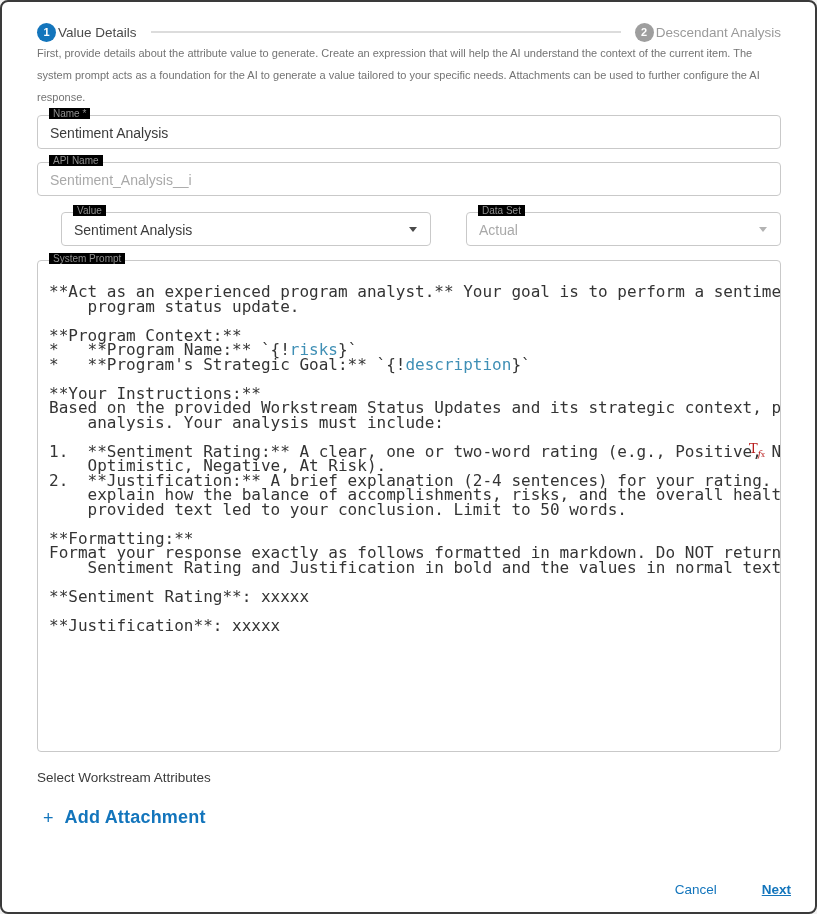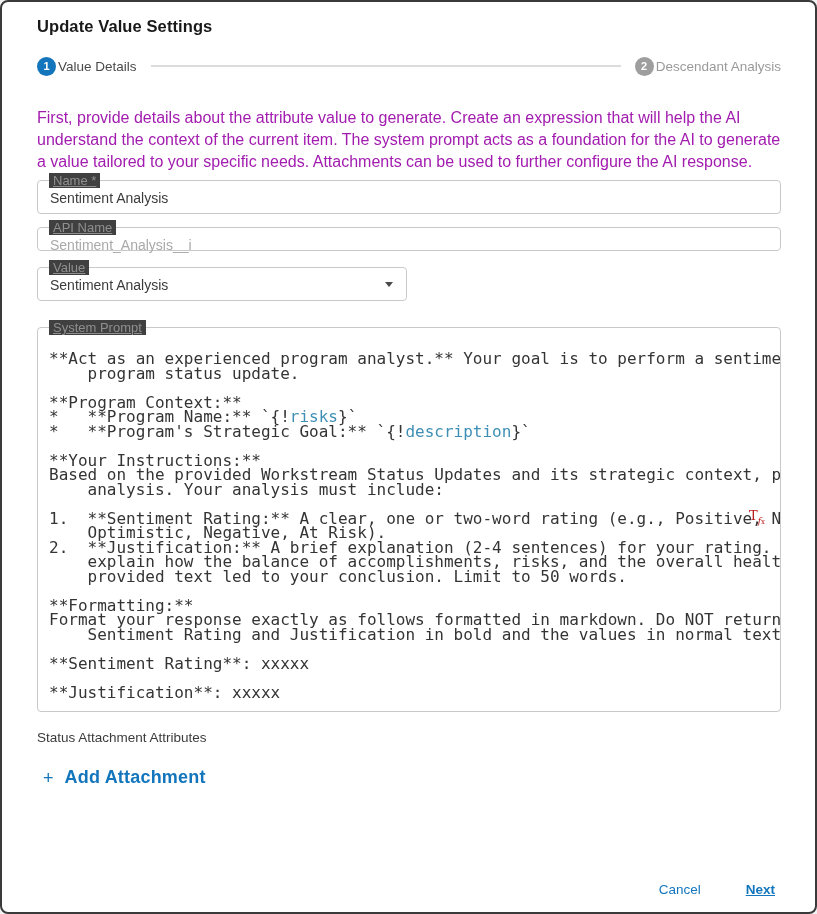--- a/index.html
+++ b/index.html
@@ -22,66 +22,65 @@
   
   .stepper{display:flex;align-items:center;margin-top:20px;height:20px;}
   .step{display:flex;align-items:center;}
   .step-circle{width:19px;height:19px;border-radius:50%;display:flex;align-items:center;justify-content:center;
     font-size:11px;font-weight:600;color:#fff;background:var(--primary);flex:0 0 auto;}
   .step.inactive .step-circle{background:var(--inactive);}
   .step-label{margin-left:2px;font-size:13.5px;color:#4a4a4a;white-space:nowrap;}
   .step.inactive .step-label{color:#9a9a9a;}
   .connector{flex:1;height:2px;background:#dcdcdc;margin:0 14px;}
   
-  .desc{margin-top:31px;font-size:16px;line-height:22px;color:#a21caf;}
+  .desc{font-size:11px;line-height:22px;color:#737373;}
   
   .field{position:relative;border:1px solid var(--border);border-radius:4px;background:#fff;}
-  .flabel{position:absolute;top:-8px;left:11px;background:#404040;padding:0 4px;font-size:13px;color:var(--label);white-space:nowrap;text-decoration:underline;}
+  .flabel{position:absolute;top:-8px;left:11px;background:#000000;padding:0 4px;font-size:10px;color:var(--label);white-space:nowrap;}
   .field input{display:block;width:100%;border:0;outline:0;background:transparent;
     padding:9px 12px 8px;font-family:"Liberation Sans",sans-serif;font-size:14px;color:var(--text);}
   .field input.dim{color:var(--disabled);}
   .fvalue{padding:9px 12px 8px;font-size:14px;color:var(--text);}
   .fvalue.dim{color:var(--disabled);}
   .name-field{margin-top:7px;height:34px;}
-  .api-field{margin-top:13px;height:24px;}
+  .api-field{margin-top:13px;height:34px;}
   .selects-row{display:flex;gap:11px;margin-top:16px;}
-  .select-box{height:34px;position:relative;cursor:pointer;}
+  .select-box{height:34px;position:relative;cursor:pointer;margin-left:24px;}
   .value-select{width:370px;flex:0 0 auto;}
   .dataset-select{flex:1;}
   .caret{position:absolute;right:13px;top:14px;width:0;height:0;
     border-left:4.5px solid transparent;border-right:4.5px solid transparent;border-top:5px solid #4a4a4a;}
   .caret.dim{border-top-color:#b3b3b3;}
   
-  .prompt-field{margin-top:26px;height:385px;}
+  .prompt-field{margin-top:14px;height:492px;}
   .prompt-text{white-space:pre;overflow:hidden;height:100%;padding:24px 11px 0;
     font-family:"DejaVu Sans Mono",monospace;font-size:16px;line-height:14.5px;color:#343434;}
   .prompt-text .tok{color:var(--token);}
   .formula-icon{position:absolute;top:180px;right:15px;color:#b91c1c;font-size:13px;cursor:pointer;
     font-family:"DejaVu Serif",serif;}
   .formula-icon sub{font-size:9px;font-style:italic;}
   .formula-icon sub .xx{font-size:7px;font-style:normal;}
   
   .attach-heading{margin-top:18px;font-size:13.5px;color:#3b3b3b;}
   .add-attachment{margin-top:22px;display:inline-flex;align-items:center;gap:11px;color:var(--primary);cursor:pointer;margin-left:6px;}
   .add-attachment .plus{font-size:18px;font-weight:400;line-height:14px;}
   .add-attachment .add-label{font-size:18px;font-weight:600;letter-spacing:.2px;}
   
-  .footer{position:absolute;right:36px;bottom:13px;display:flex;gap:37px;align-items:flex-end;}
+  .footer{position:absolute;right:20px;bottom:13px;display:flex;gap:37px;align-items:flex-end;}
   .btn{border:0;background:transparent;color:var(--primary);font-family:"Liberation Sans",sans-serif;
     font-size:13.5px;cursor:pointer;padding:2px 4px;}
   .btn.cancel{font-weight:500;}
   .btn.next{font-weight:700;text-decoration:underline;}
 </style>
 </head>
 <body>
 
 <div class="dialog">
   <div class="content">
 
-    <div class="title">Update Value Settings</div>
 
     <div class="stepper">
       <div class="step active">
         <div class="step-circle">1</div>
         <div class="step-label">Value Details</div>
       </div>
       <div class="connector"></div>
       <div class="step inactive">
         <div class="step-circle">2</div>
         <div class="step-label">Descendant Analysis</div>
@@ -98,20 +97,25 @@
     <div class="field api-field">
       <span class="flabel">API Name</span>
       <input type="text" class="dim" disabled="" value="Sentiment_Analysis__i" style="">
     </div>
 
     <div class="selects-row">
       <div class="field select-box value-select">
         <span class="flabel">Value</span>
         <div class="fvalue">Sentiment Analysis</div>
         <span class="caret"></span>
+      </div>
+      <div class="field select-box dataset-select">
+        <span class="flabel">Data Set</span>
+        <div class="fvalue dim">Actual</div>
+        <span class="caret dim"></span>
       </div>
     </div>
 
     <div class="field prompt-field">
       <span class="flabel">System Prompt</span>
       <div class="prompt-text"><span>**Act as an experienced program analyst.** Your goal is to perform a sentiment analysis on a provided
     program status update.
 
 **Program Context:**
 *   **Program Name:** `{!</span><span class="tok">risks</span><span>}`
@@ -130,21 +134,21 @@
 **Formatting:**
 Format your response exactly as follows formatted in markdown. Do NOT return as JSON, as we just want
     Sentiment Rating and Justification in bold and the values in normal text:
 
 **Sentiment Rating**: xxxxx
 
 **Justification**: xxxxx</span></div>
       <span class="formula-icon"><span>T</span><sub><span>f</span><span class="xx">x</span></sub></span>
     </div>
 
-    <div class="attach-heading">Status Attachment Attributes</div>
+    <div class="attach-heading">Select Workstream Attributes</div>
 
     <div class="add-attachment">
       <span class="plus">+</span>
       <span class="add-label">Add Attachment</span>
     </div>
 
   </div>
 
   <div class="footer">
     <button class="btn cancel">Cancel</button>

